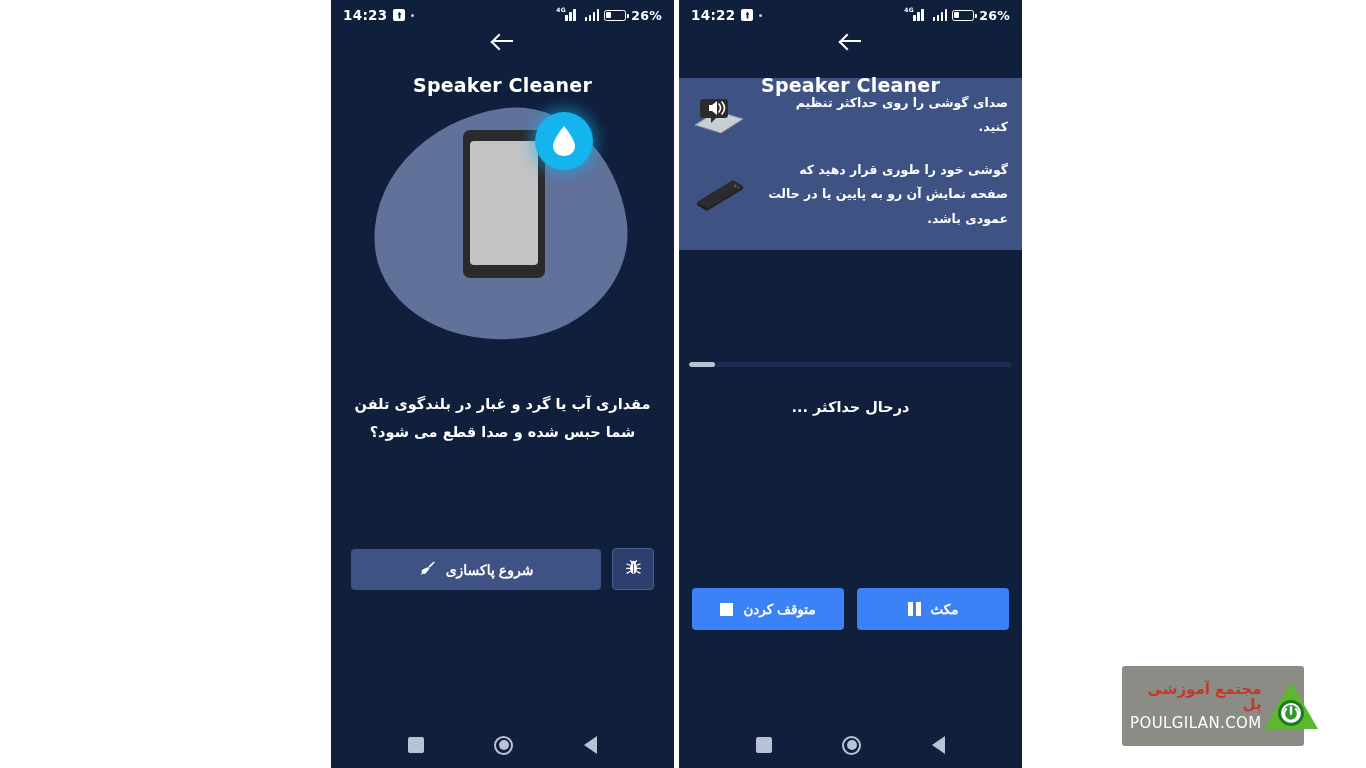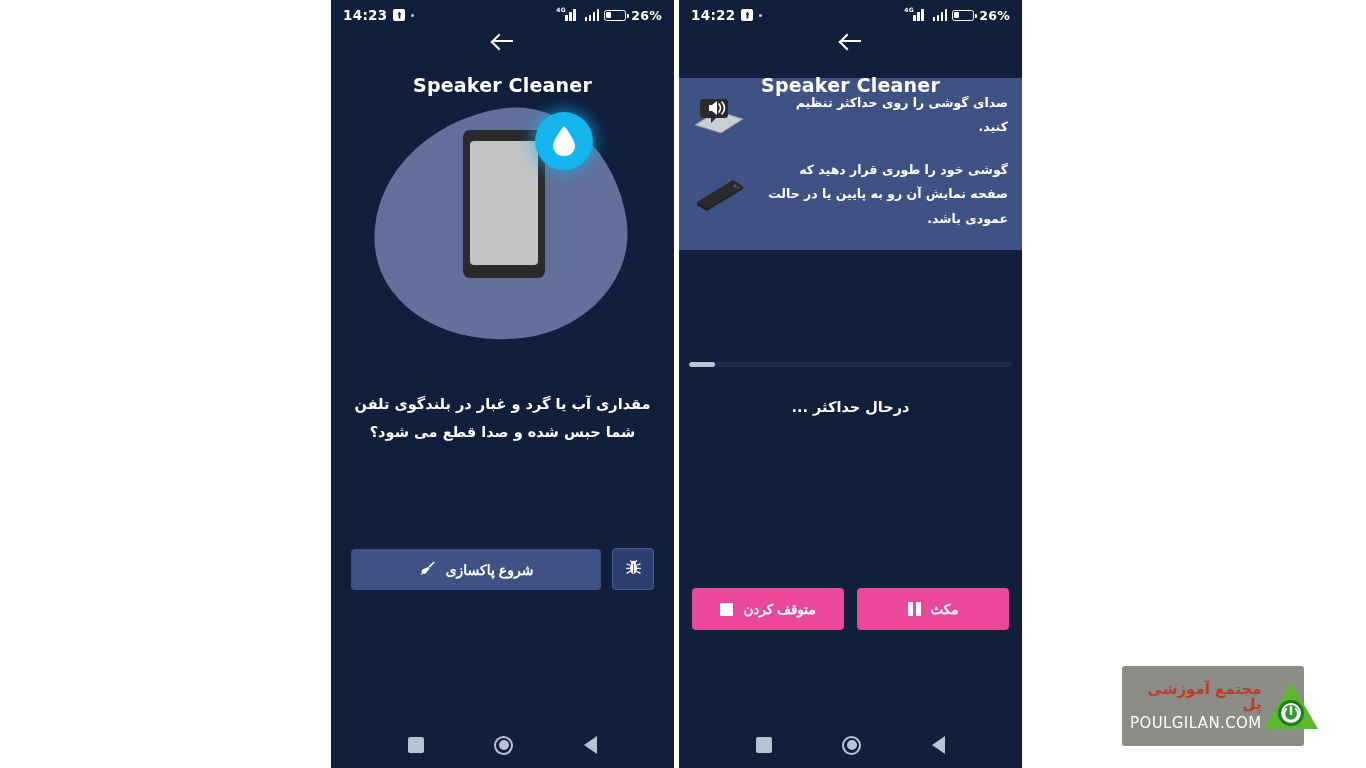--- a/index.html
+++ b/index.html
@@ -145,21 +145,21 @@
     margin-top: 32px; text-align: center; direction: rtl;
     color: #ffffff; font-size: 14.5px; font-weight: bold; letter-spacing: 1px;
   }
 
   
   .right-actions {
     position: absolute; left: 0; right: 0; bottom: 138px;
     display: flex; gap: 13px; padding: 0 13px;
   }
   .btn-wide {
-    flex: 1; height: 42px; background: #ec4899; border-radius: 4px;
+    flex: 1; height: 42px; background: #3b82f6; border-radius: 4px;
     display: flex; align-items: center; justify-content: center; gap: 10px;
     color: #ffffff; font-size: 13.5px; font-weight: bold; direction: rtl;
     cursor: pointer; border: none;
   }
   .ico-stop { width: 13px; height: 13px; background: #ffffff; }
   .ico-pause { width: 13px; height: 14px; display: flex; gap: 3.5px; }
   .ico-pause i { display: block; width: 4.5px; height: 100%; background: #ffffff; }
 
   
   .navbar {

